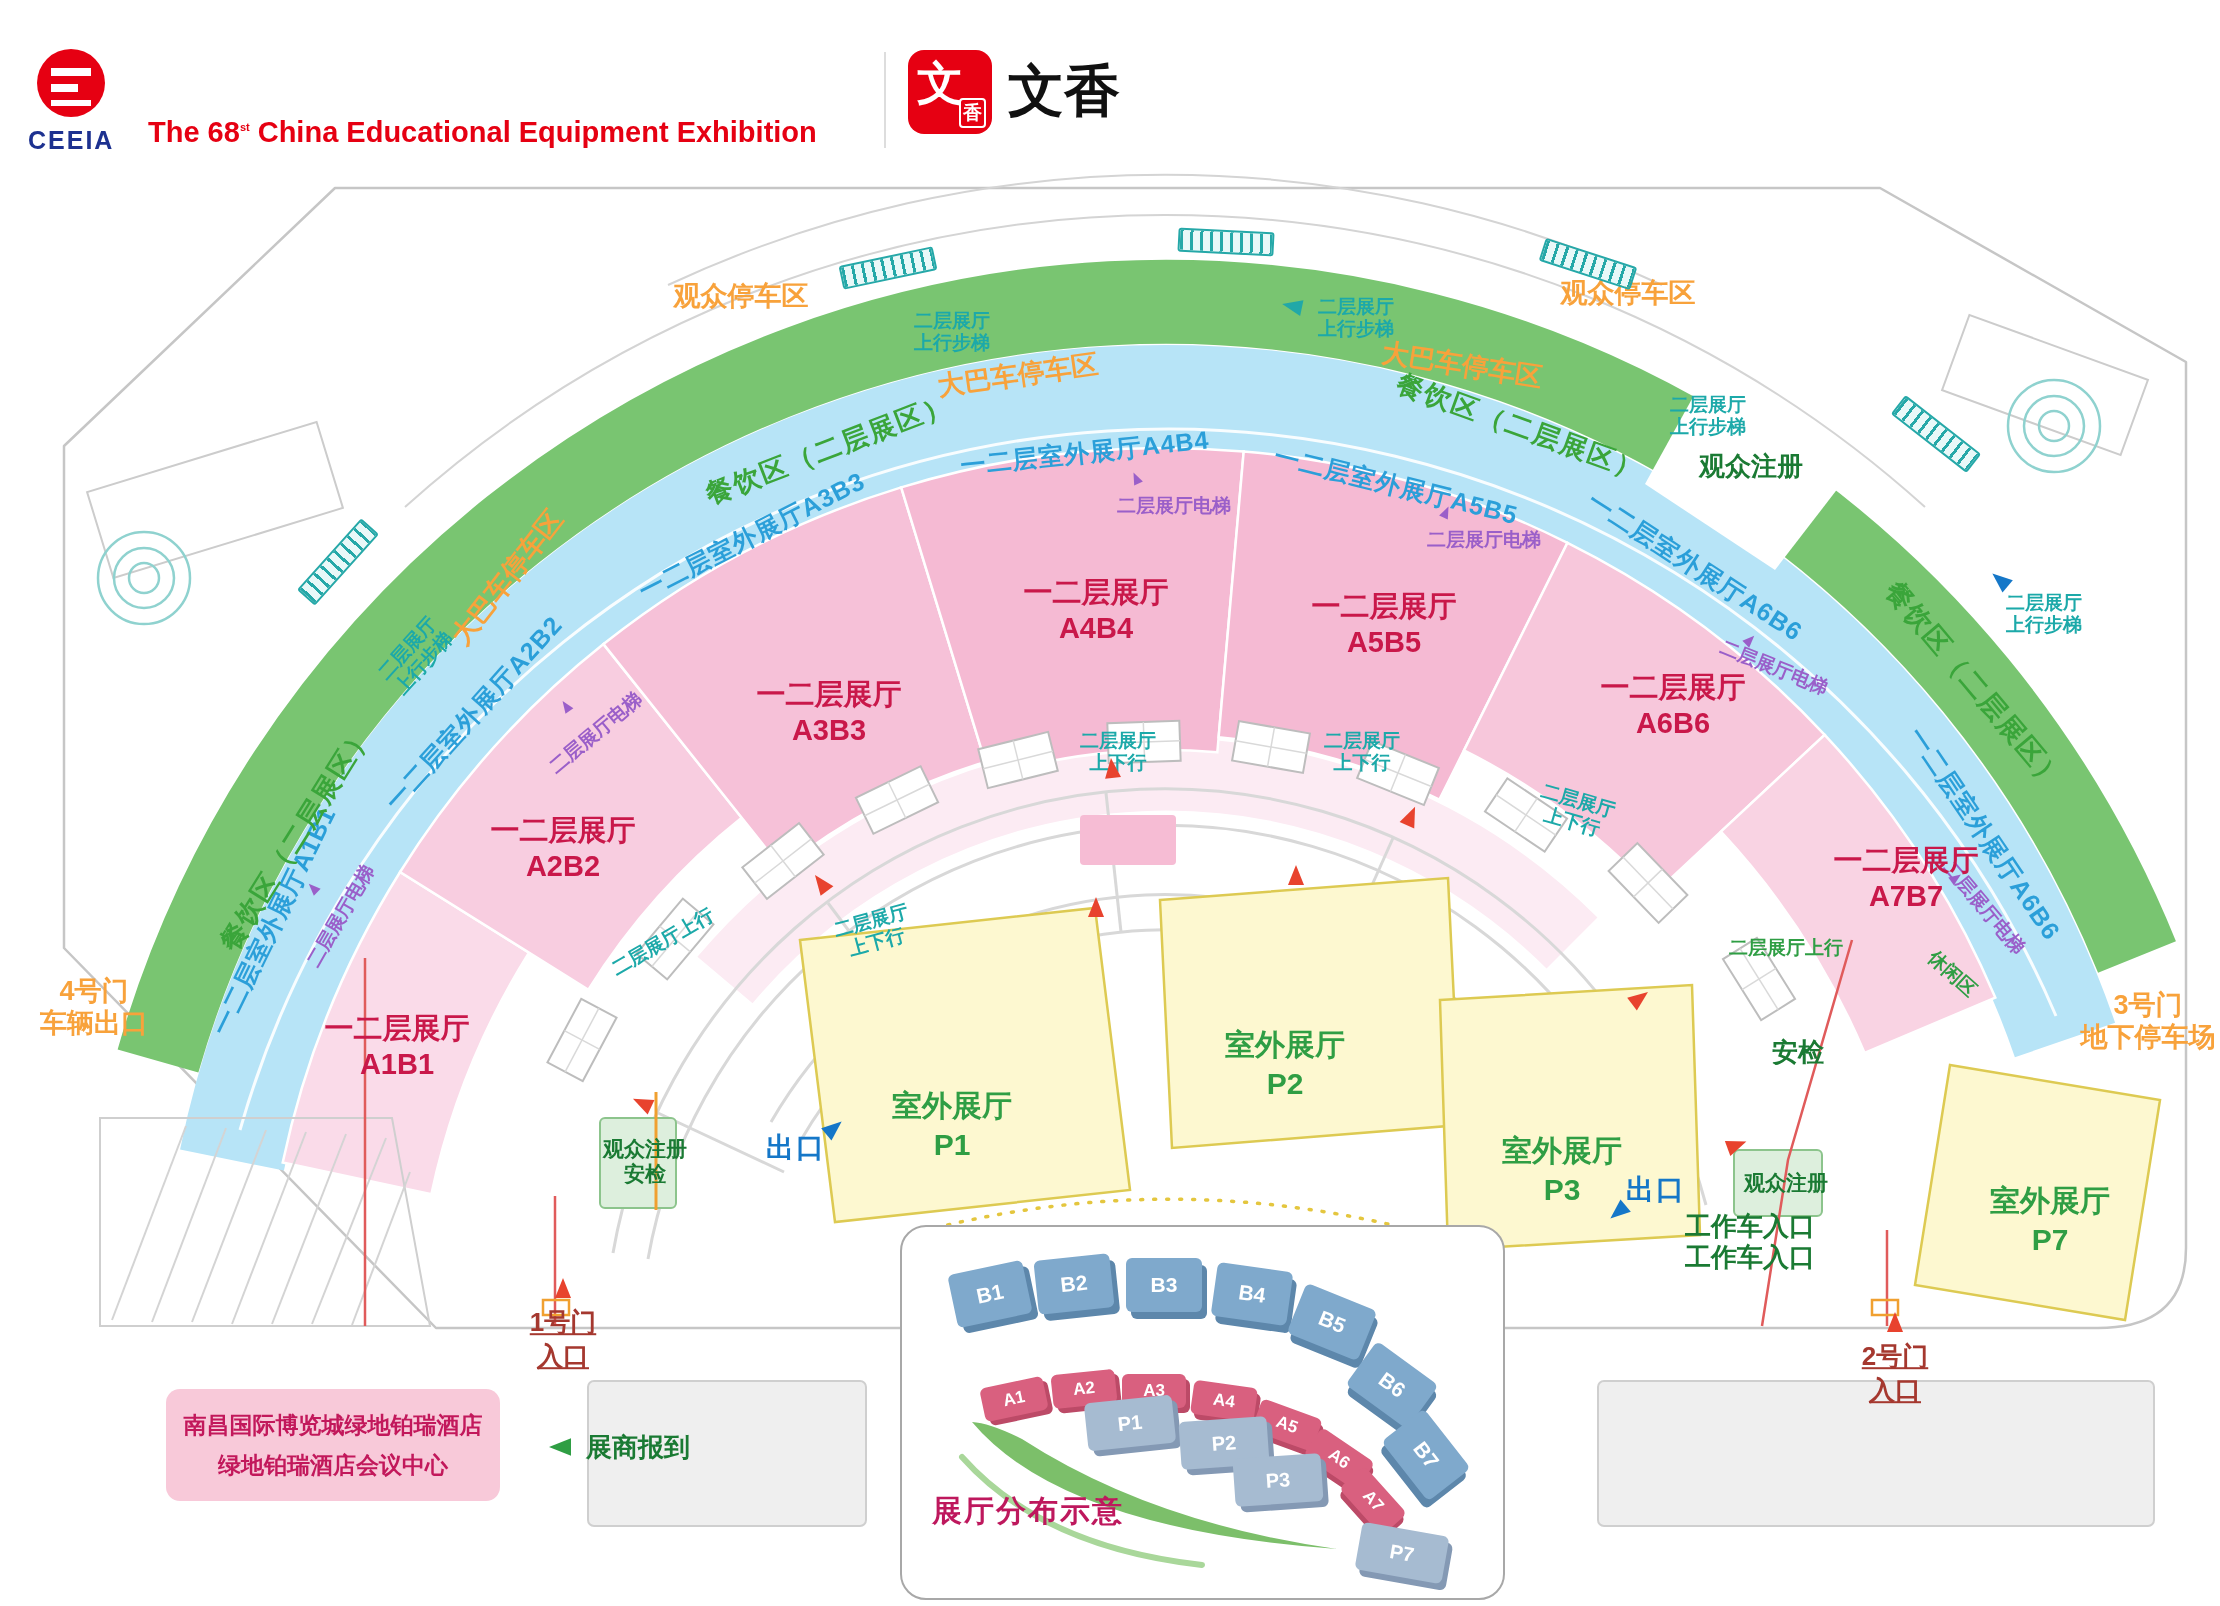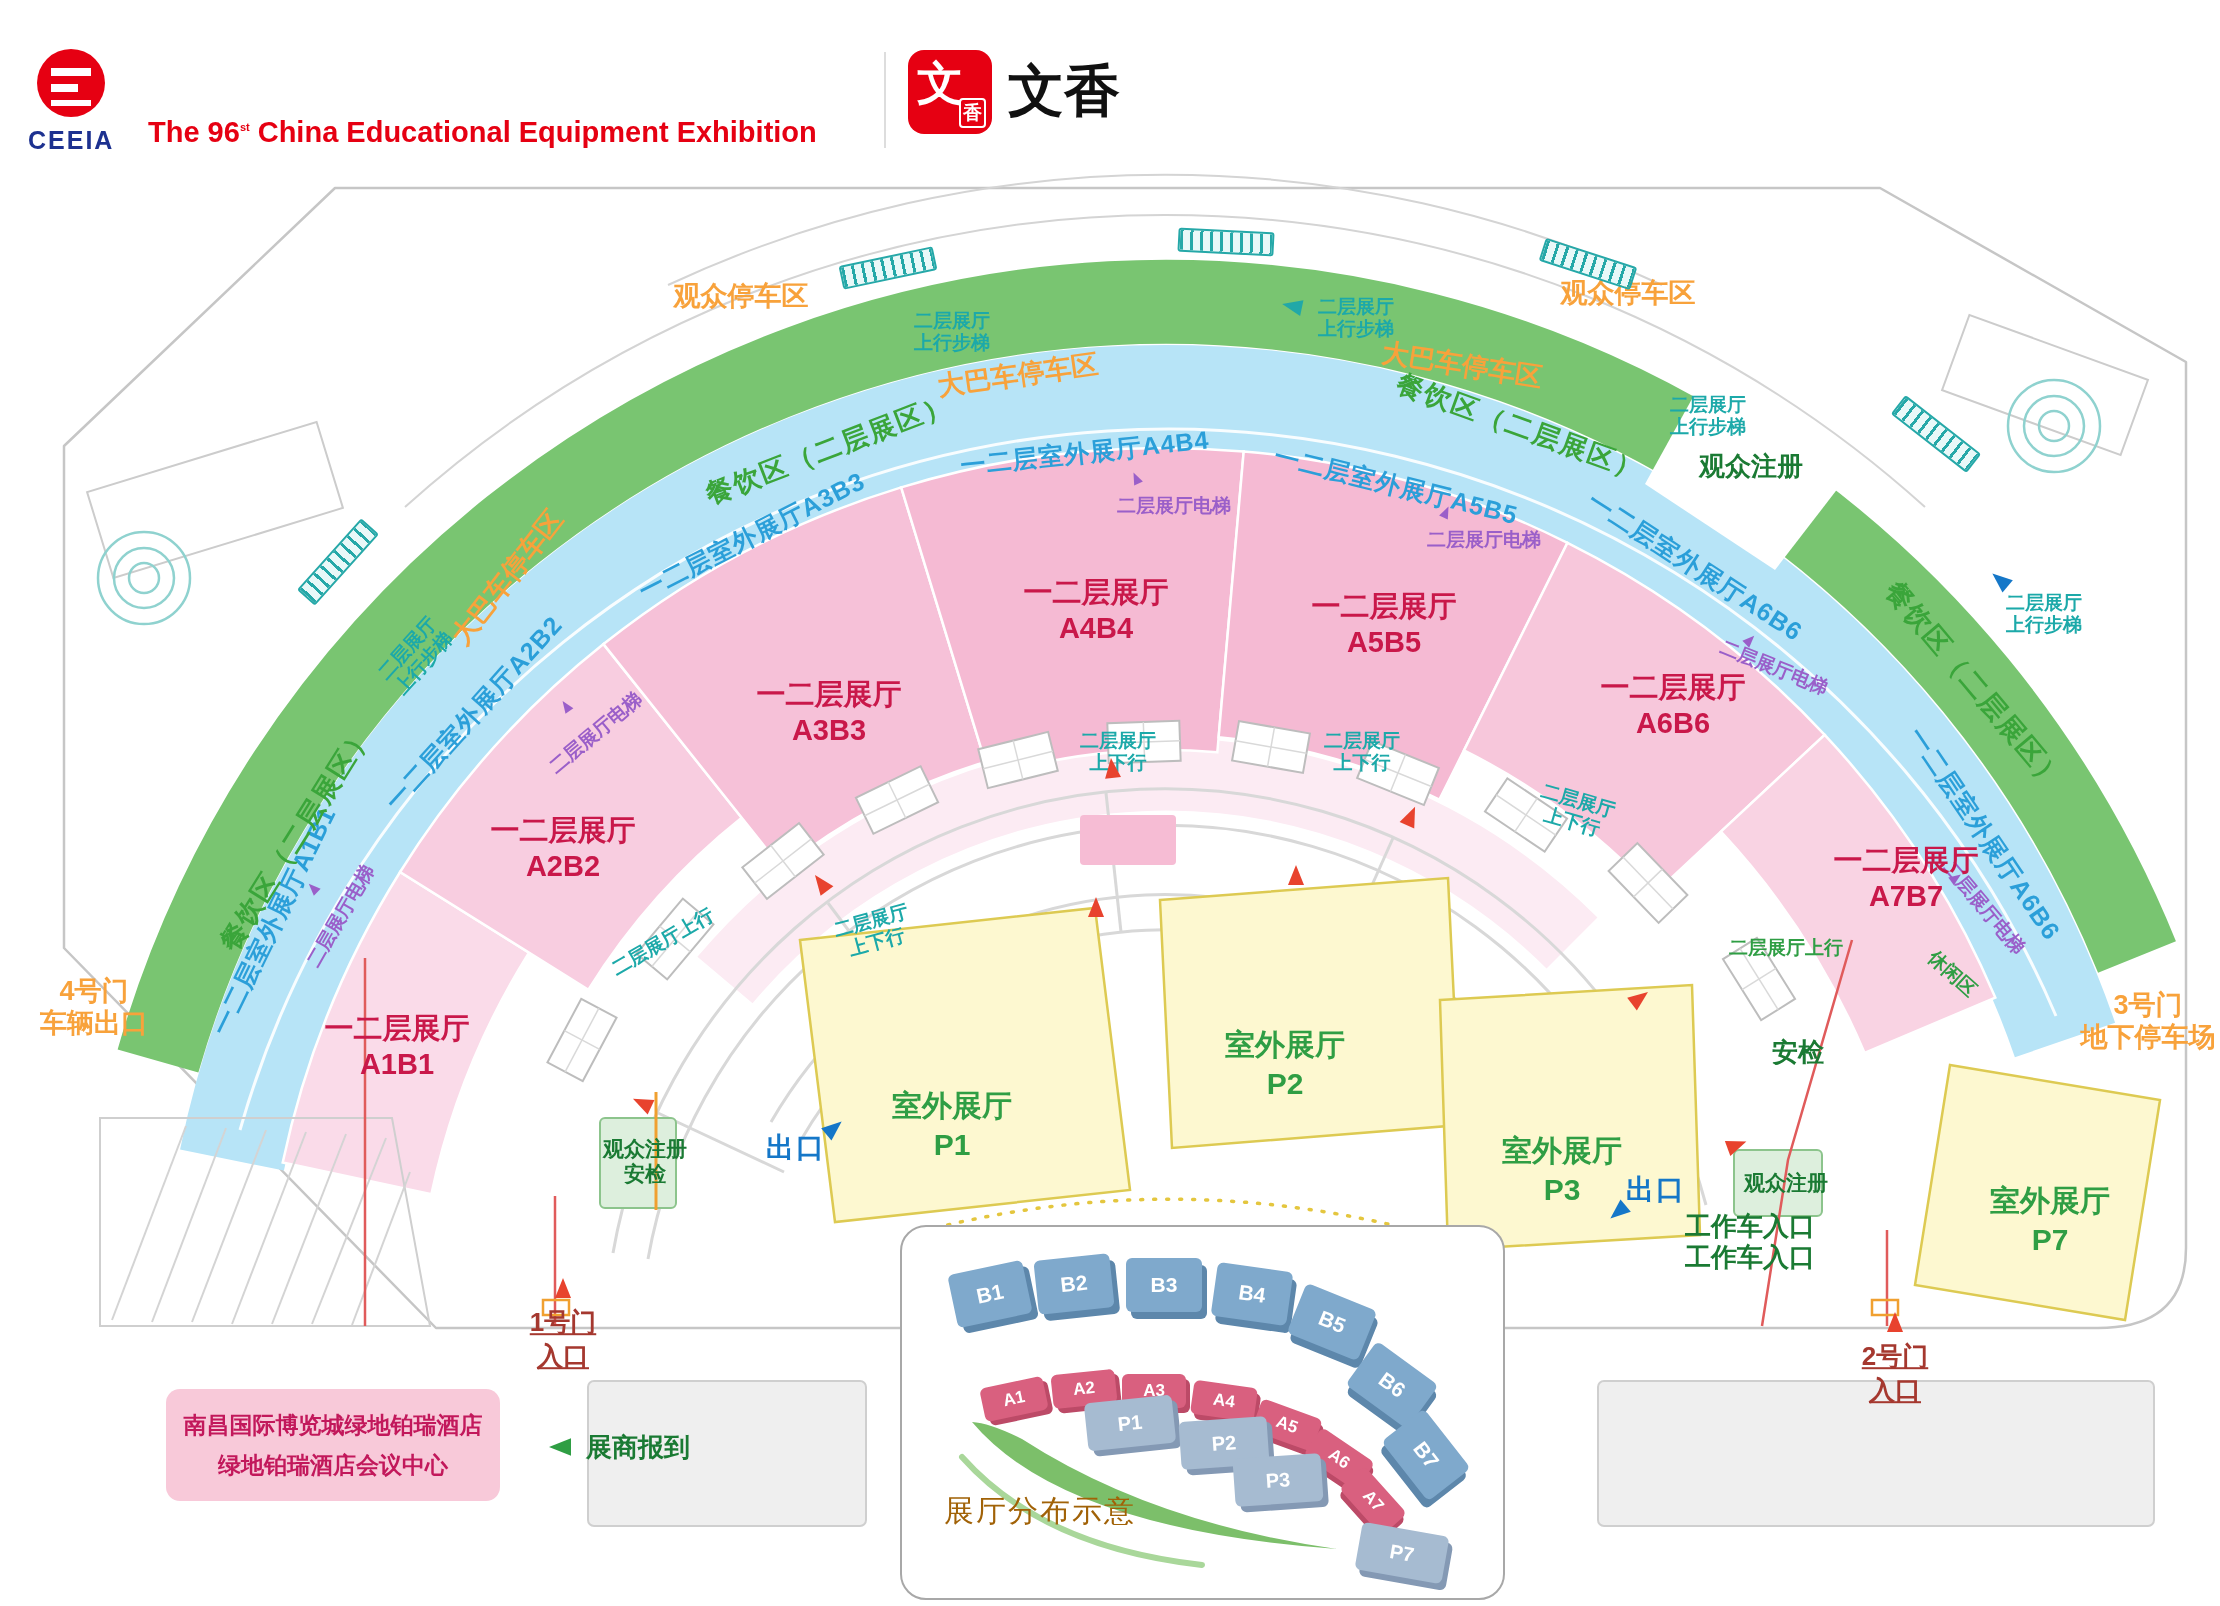--- a/index.html
+++ b/index.html
@@ -52,21 +52,21 @@
   
   .inset{position:absolute;left:900px;top:1225px;width:605px;height:375px;background:#fff;
          border:2px solid #a8a8a8;border-radius:26px;z-index:5;box-sizing:border-box;overflow:hidden;}
   .inset-svg{position:absolute;left:0;top:0;}
   #inset-blocks{position:absolute;left:0;top:0;width:100%;height:100%;}
   .blk{position:absolute;display:flex;align-items:center;justify-content:center;color:#fff;
        font-weight:bold;border-radius:6px;}
   .blk-b{width:76px;height:54px;background:#7fa9cc;box-shadow:5px 7px 0 #5d87ab;font-size:21px;}
   .blk-a{width:64px;height:34px;background:#d9607f;box-shadow:4px 5px 0 #bc4a67;font-size:17px;}
   .blk-p{width:88px;height:48px;background:#a6bbd1;box-shadow:5px 6px 0 #8499b4;font-size:20px;}
-  .inset-title{position:absolute;left:42px;top:264px;color:#a16207;font-size:30px;font-weight:normal;letter-spacing:2px;}
+  .inset-title{position:absolute;left:30px;top:264px;color:#be185d;font-size:30px;font-weight:bold;letter-spacing:2px;}
 </style>
 </head>
 <body>
 
 <svg id="map-svg" width="2220" height="1606" viewBox="0 0 2220 1606">
 
   <path d="M335 188 L1880 188 L2186 362 L2186 1248 Q2186 1328 2098 1328 L436 1328 L64 948 L64 446 Z" fill="#ffffff" stroke="#c6c6c6" stroke-width="2.5" stroke-linejoin="round"></path>
 
   <g stroke="#d4d4d4" stroke-width="2" fill="none">
     <path d="M405 507 A1135 1135 0 0 1 1925 507"></path>
@@ -449,21 +449,21 @@
 <div class="header">
   <div class="logo-wrap">
     <svg width="74" height="74" viewBox="0 0 74 74">
       <circle cx="37" cy="37" r="34" fill="#e60012"></circle>
       <rect x="17" y="22" width="40" height="8" fill="#fff"></rect>
       <rect x="17" y="38" width="27" height="8" fill="#fff"></rect>
       <rect x="17" y="54" width="40" height="6" fill="#fff"></rect>
     </svg>
     <div class="logo-text">CEEIA</div>
   </div>
-  <div class="title-en"><span>The 96</span><sup>st</sup><span> China Educational Equipment Exhibition</span></div>
+  <div class="title-en"><span>The 68</span><sup>st</sup><span> China Educational Equipment Exhibition</span></div>
   <div class="divider"></div>
   <div class="partner">
     <div class="wx-badge">
       <span class="wx-main">文</span>
       <span class="wx-sub">香</span>
     </div>
     <div class="wx-name">文香</div>
   </div>
 </div>
 

